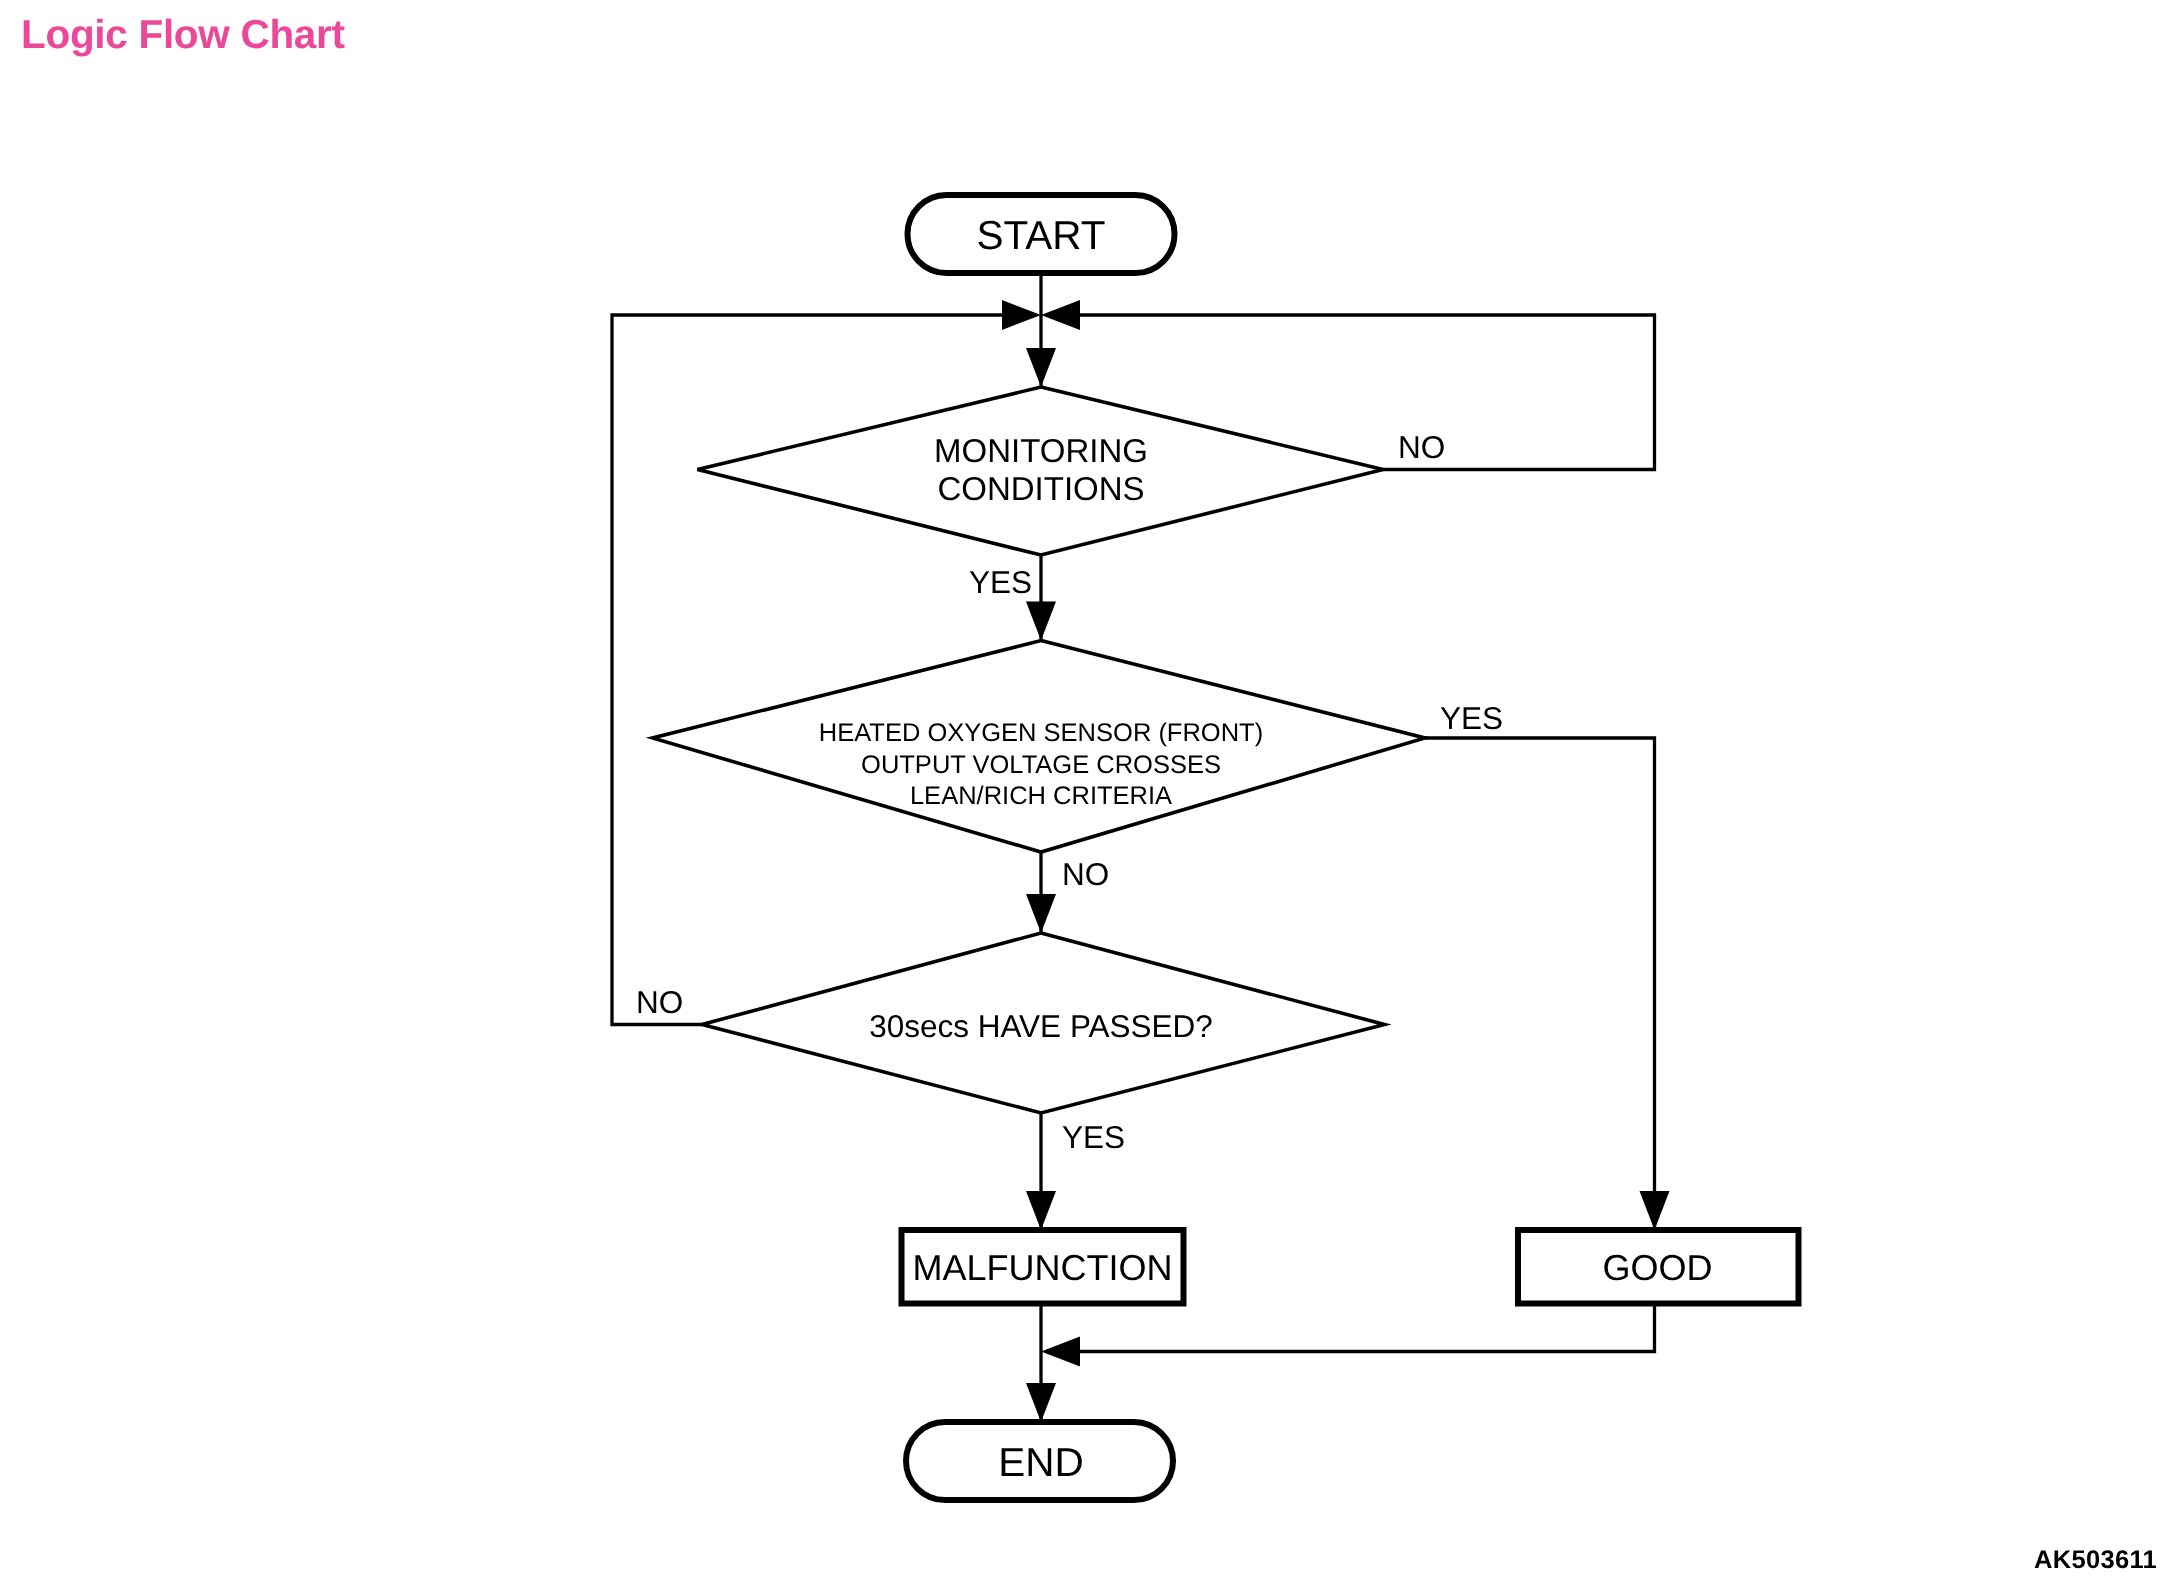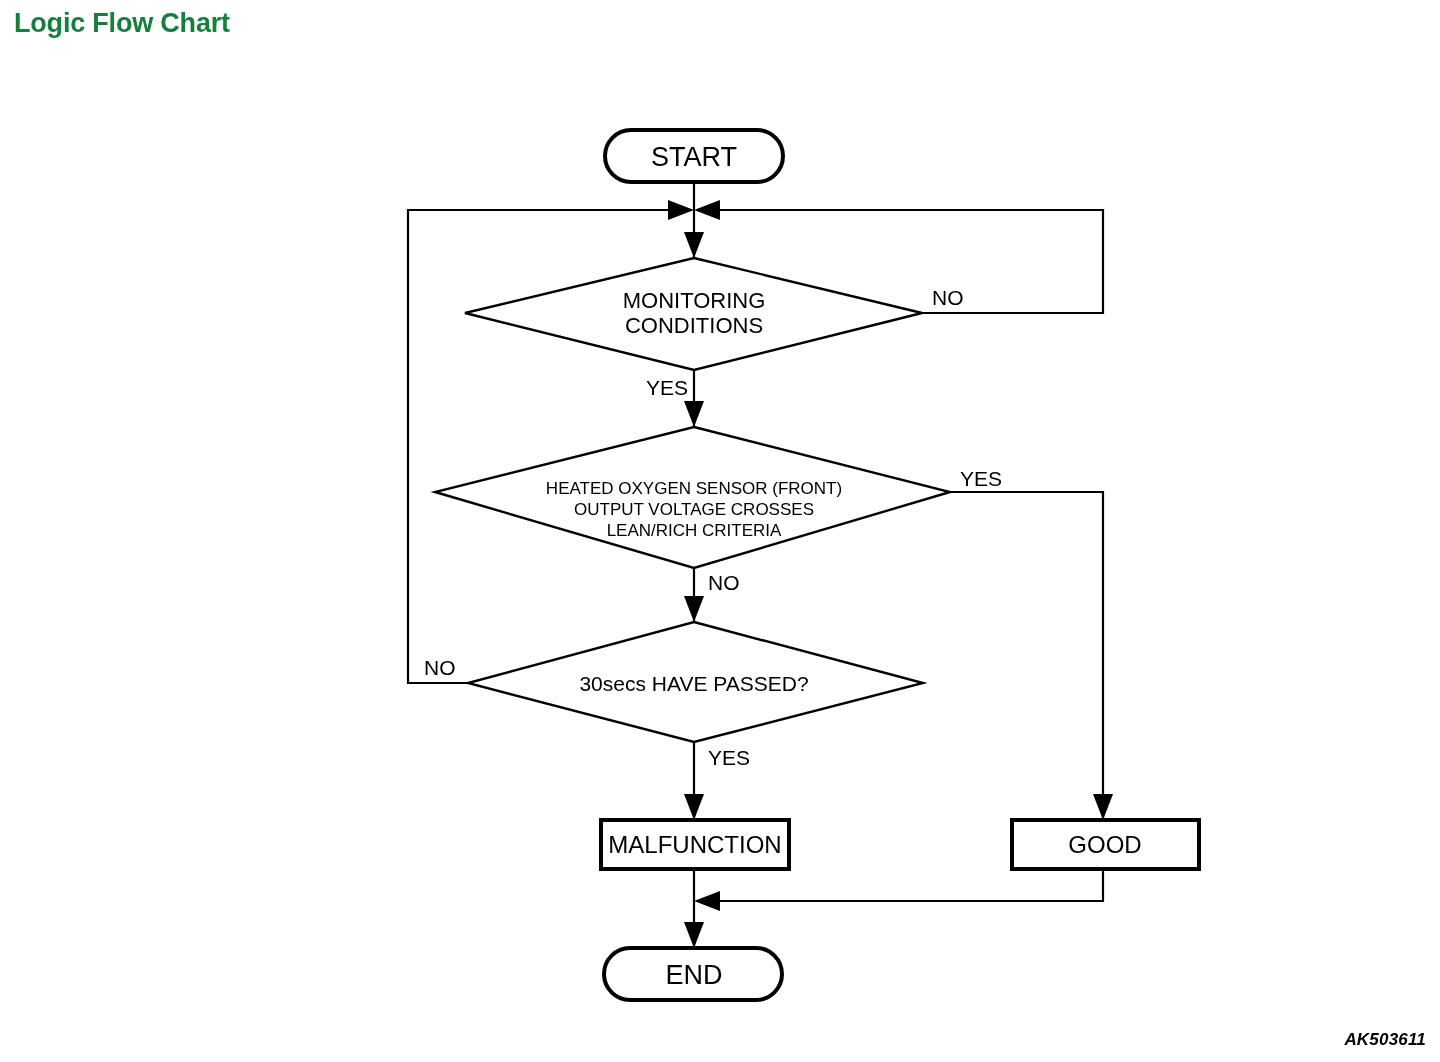--- a/index.html
+++ b/index.html
@@ -15,33 +15,32 @@
     color: #000000;
     overflow: hidden;
   }
   #page-title {
     position: absolute;
     left: 14px;
     top: 8px;
     font-size: 27px;
     font-weight: bold;
     letter-spacing: -0.2px;
-    color: #15803d;
+    color: #ec4899;
     white-space: nowrap;
   }
   #figure-code {
     position: absolute;
-    right: 14px;
+    right: 2px;
     bottom: 12px;
     font-size: 17px;
     font-weight: bold;
     letter-spacing: 0.2px;
     color: #000000;
     white-space: nowrap;
-    font-style: italic;
   }
   #flow-svg {
     position: absolute;
     left: 0;
     top: 0;
     width: 1440px;
     height: 1062px;
   }
   .node-shape {
     fill: #ffffff;

